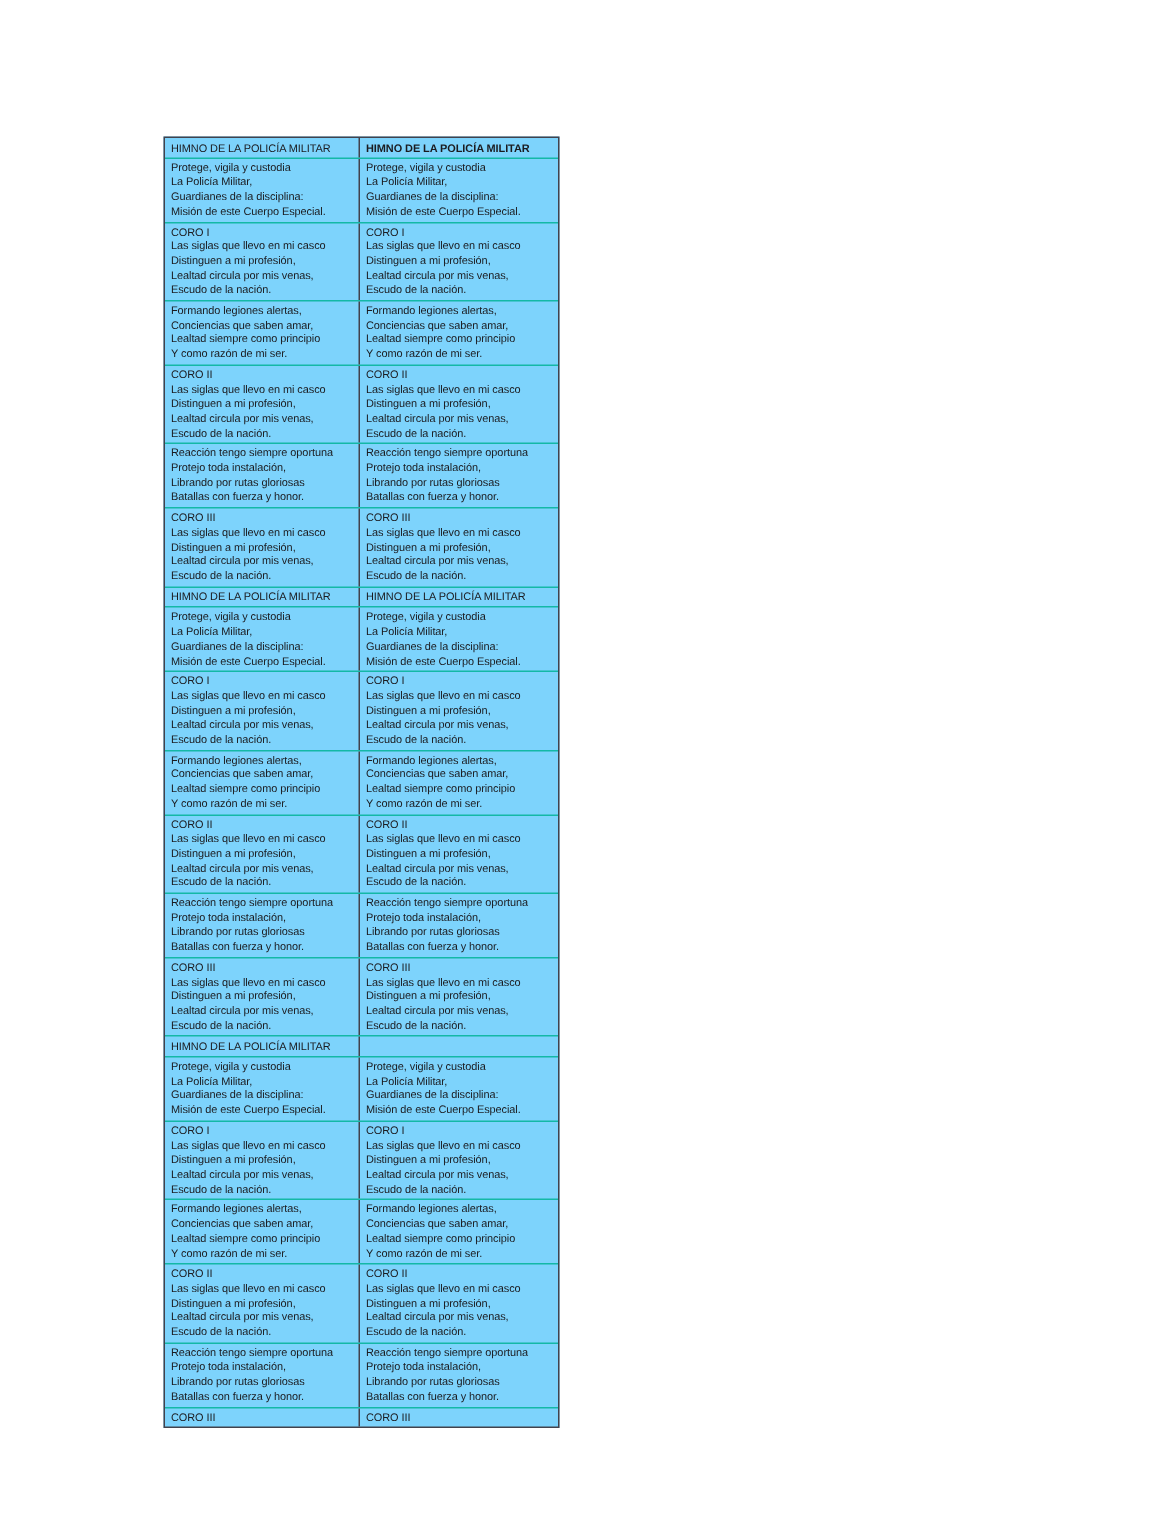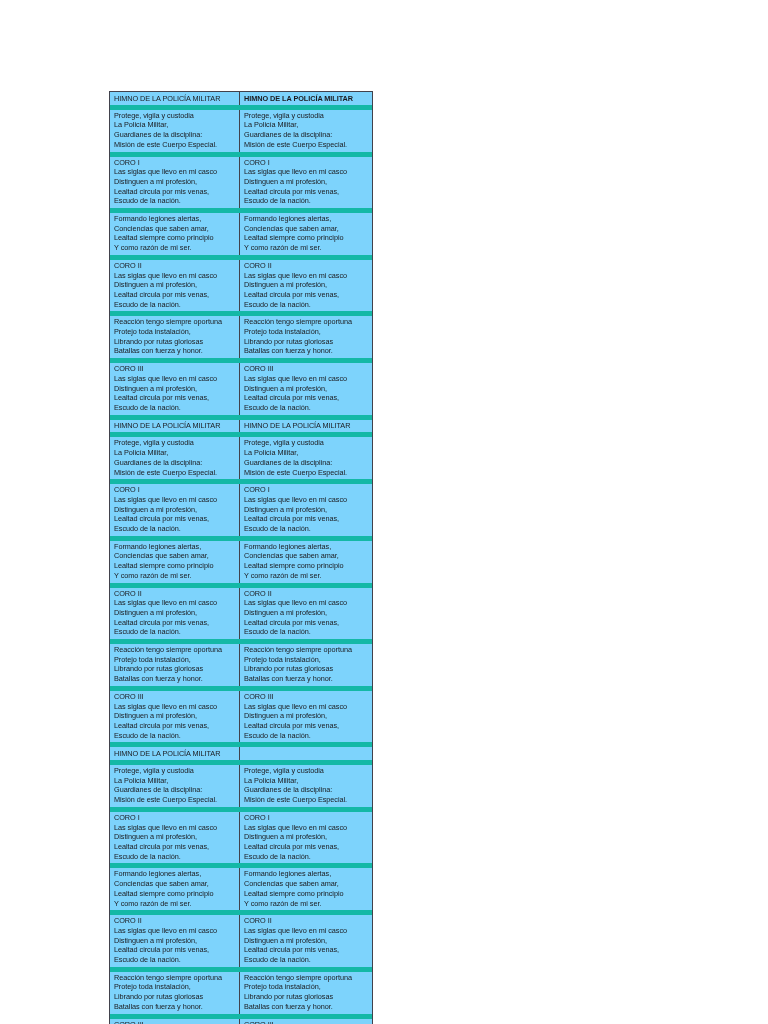--- a/index.html
+++ b/index.html
@@ -24,21 +24,21 @@
     left: 109px;
     top: 91px;
     width: 264px;
     box-sizing: border-box;
     border: 1.5px solid #42424c;
     background: #7dd3fc;
   }
   .row {
     display: grid;
     grid-template-columns: 129px 1fr;
-    border-top: 5px solid #14b8a6;
+    border-top: 1px solid #14b8a6;
   }
   .row:first-child {
     border-top: none;
   }
   .cell {
     padding: 1px 3px 2px 4px;
     min-height: 9px;
     box-sizing: border-box;
   }
   .cell.right {

